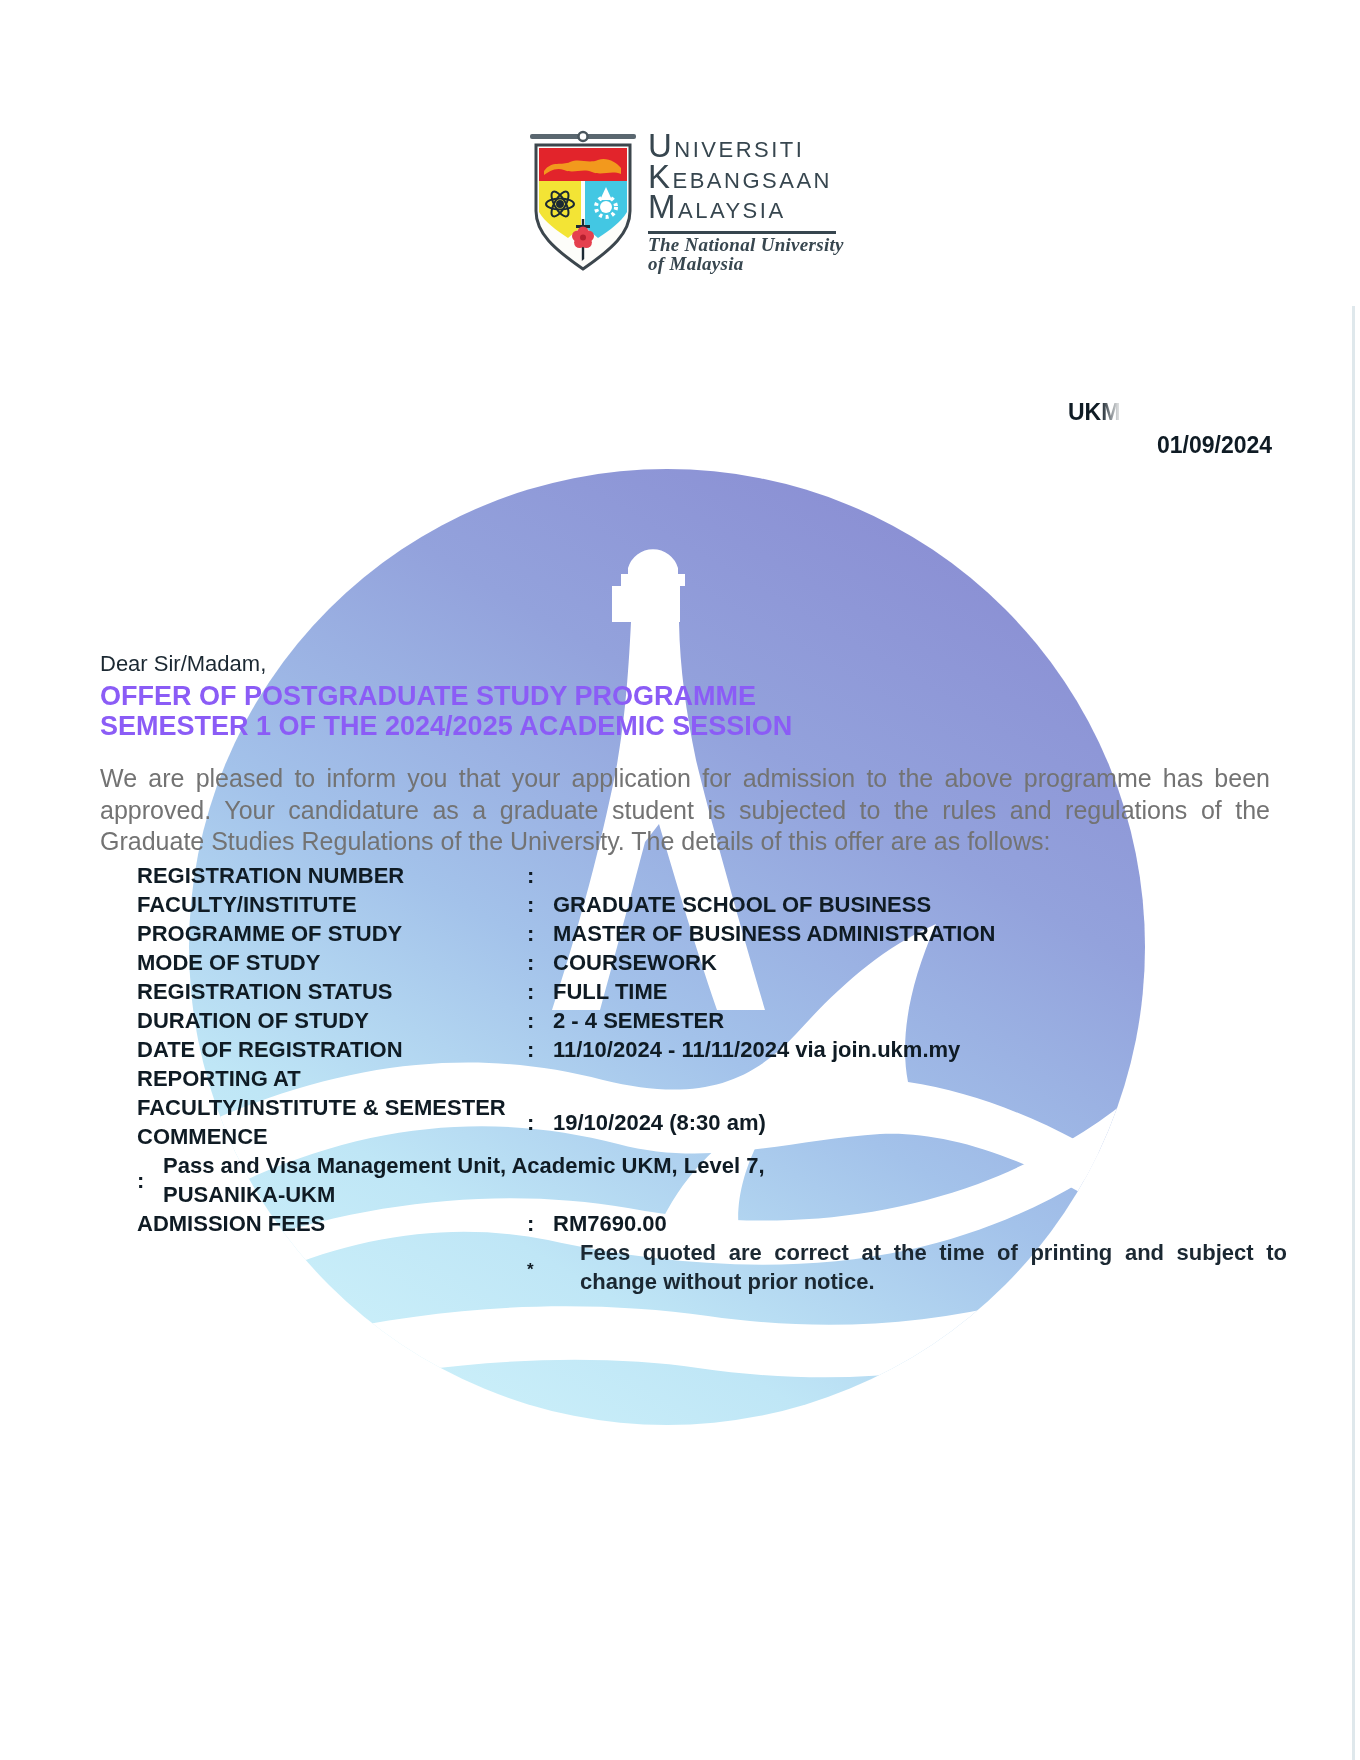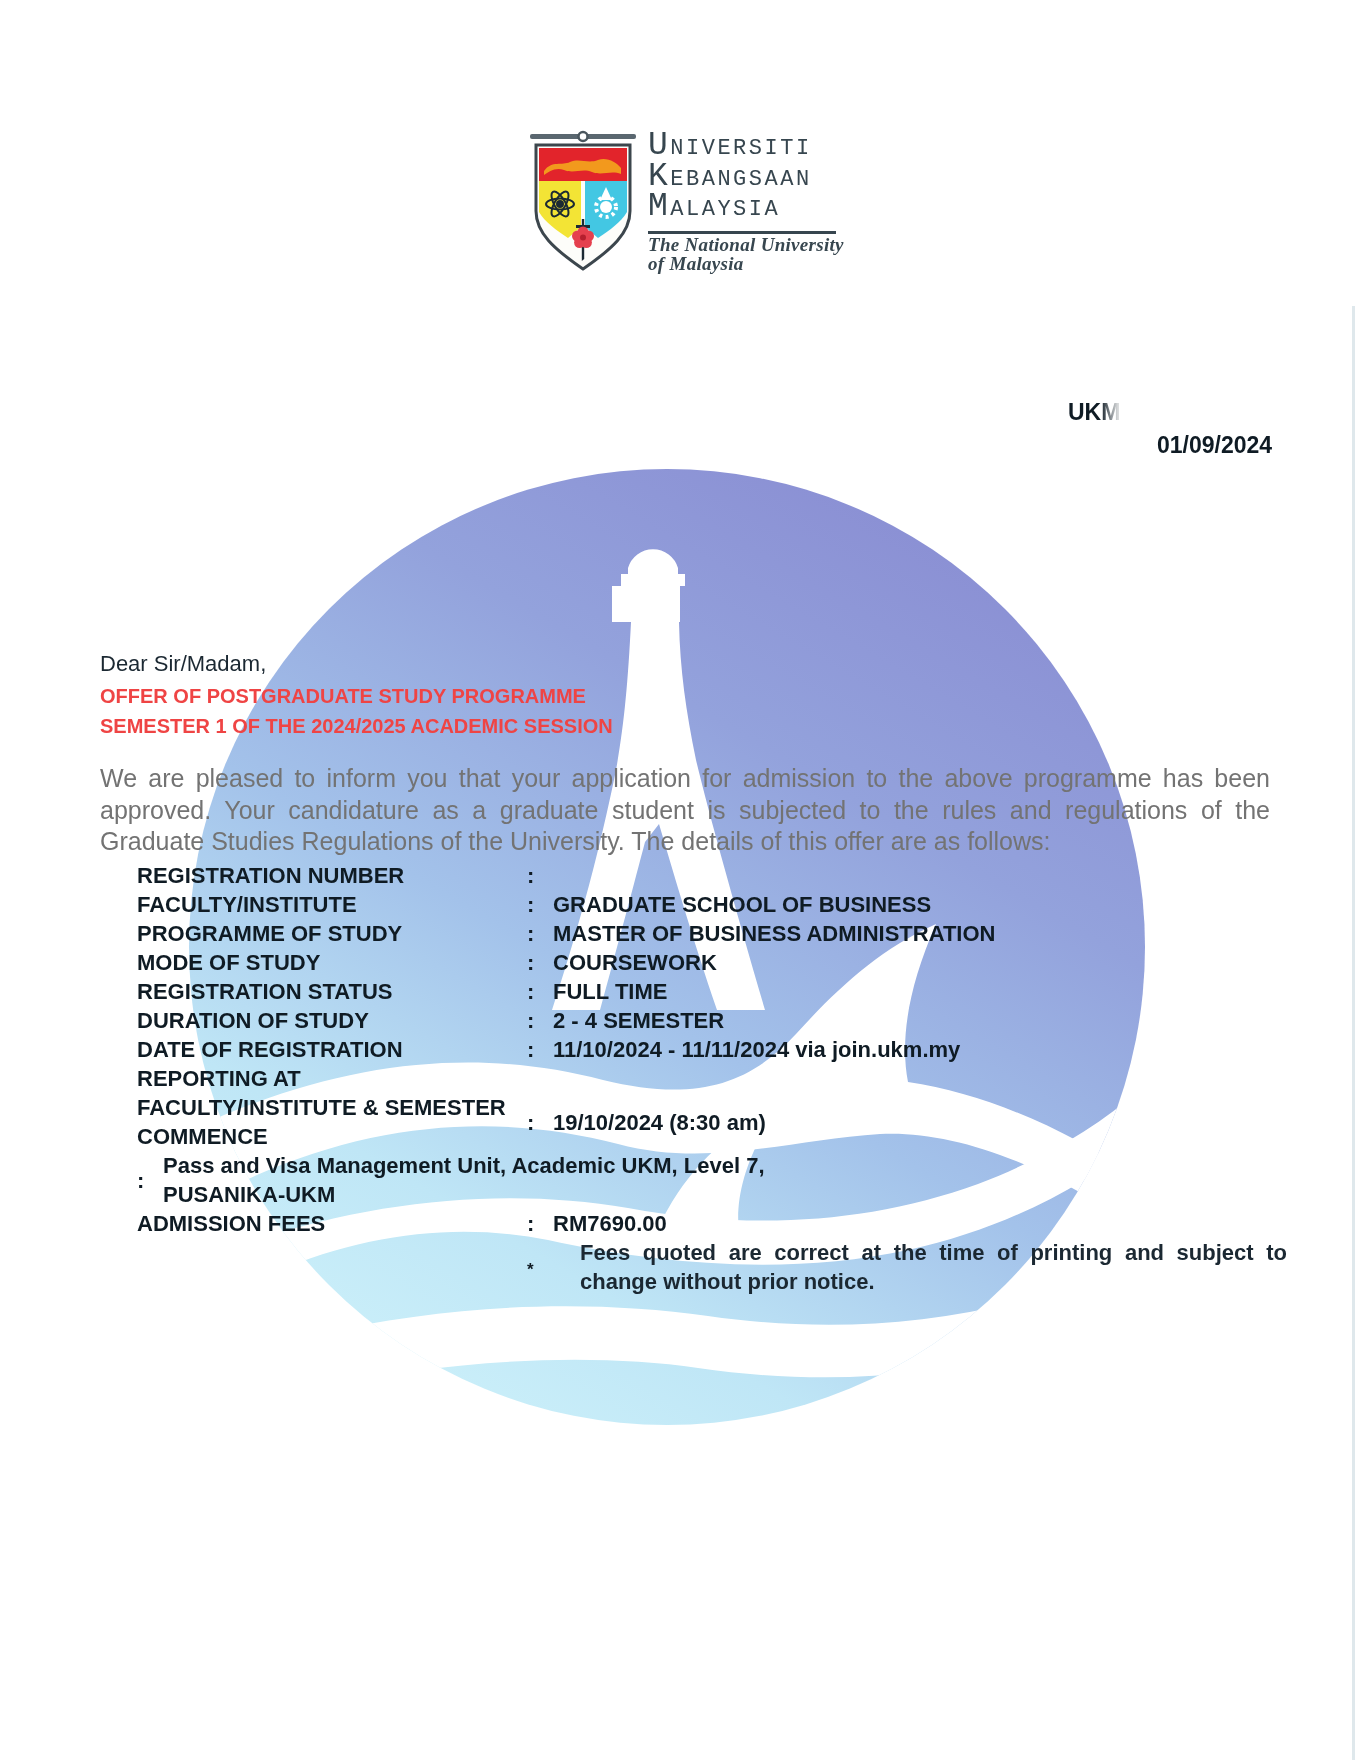--- a/index.html
+++ b/index.html
@@ -6,34 +6,34 @@
   .page{
     position:relative;width:1360px;height:1760px;background:#ffffff;overflow:hidden;
     font-family:"Liberation Sans",sans-serif;color:#14212b;
   }
   
   .watermark{position:absolute;left:188px;top:468px;width:958px;height:958px;z-index:0;}
   
   .edge-line{position:absolute;left:1352px;top:306px;width:3px;height:1454px;background:#dfe8ec;z-index:0;}
   
   .crest{position:absolute;left:524px;top:129px;width:118px;height:148px;z-index:1;}
-  .brand{position:absolute;left:648px;top:131px;z-index:1;color:#37464f;font-family:Liberation Mono, monospace;}
+  .brand{position:absolute;left:648px;top:131px;z-index:1;color:#37464f;font-family:Liberation Sans, sans-serif;}
   .brand .word{display:block;height:30.5px;white-space:nowrap;letter-spacing:2.5px;}
   .brand .ini{font-size:33px;line-height:30.5px;}
   .brand .rest{font-size:22px;}
   .brand-rule{position:absolute;left:648px;top:231px;width:188px;height:2.5px;background:#37464f;z-index:1;}
   .tagline{position:absolute;left:648px;top:236px;z-index:1;color:#37464f;
     font-family:"Liberation Serif",serif;font-style:italic;font-weight:bold;font-size:19px;line-height:18.5px;letter-spacing:.3px;}
   .ref-code{position:absolute;left:1068px;top:399px;z-index:1;font-size:23px;font-weight:bold;color:#0f1b24;
     -webkit-mask-image:linear-gradient(90deg,#000 62%,rgba(0,0,0,.18) 95%);
     mask-image:linear-gradient(90deg,#000 62%,rgba(0,0,0,.18) 95%);}
   .ref-date{position:absolute;left:1157px;top:432px;z-index:1;font-size:23px;font-weight:bold;color:#0f1b24;text-align:center;}
   
   .salutation{position:absolute;left:100px;top:651px;z-index:1;font-size:22px;color:#1b2832;}
-  .subject{position:absolute;left:100px;top:681px;z-index:1;font-size:20px;font-weight:bold;line-height:30px;color:#ef4444;}
+  .subject{position:absolute;left:100px;top:681px;z-index:1;font-size:27px;font-weight:bold;line-height:30px;color:#8b5cf6;}
   .intro{position:absolute;left:100px;top:763px;width:1170px;z-index:1;font-size:25px;line-height:31.6px;
     text-align:justify;color:#737373;}
   
   .details{position:absolute;left:137px;top:861px;width:1150px;z-index:1;
     font-size:22px;font-weight:bold;line-height:29px;color:#0f1b24;}
   .drow{display:flex;align-items:center;}
   .dlab{width:390px;white-space:nowrap;}
   .dcol{width:26px;}
   .dval{flex:1;white-space:nowrap;}
   .pad-line{padding-top:29px;}

